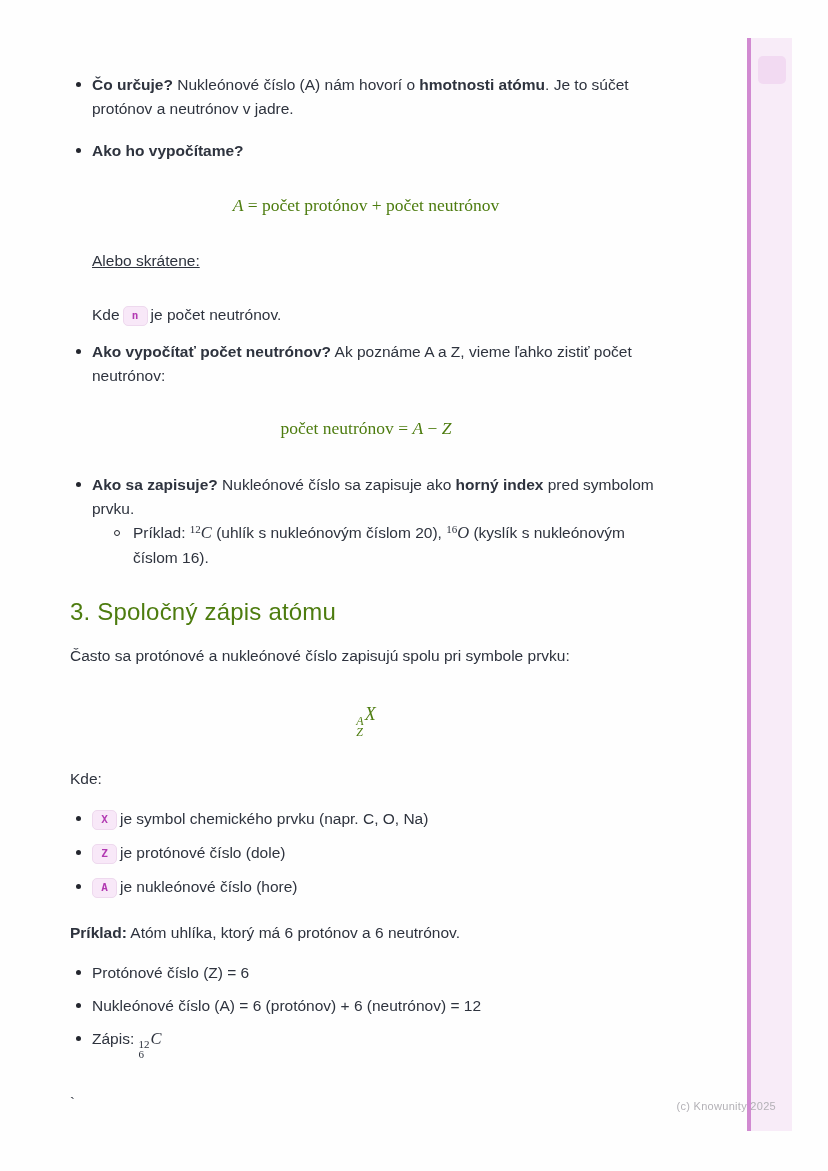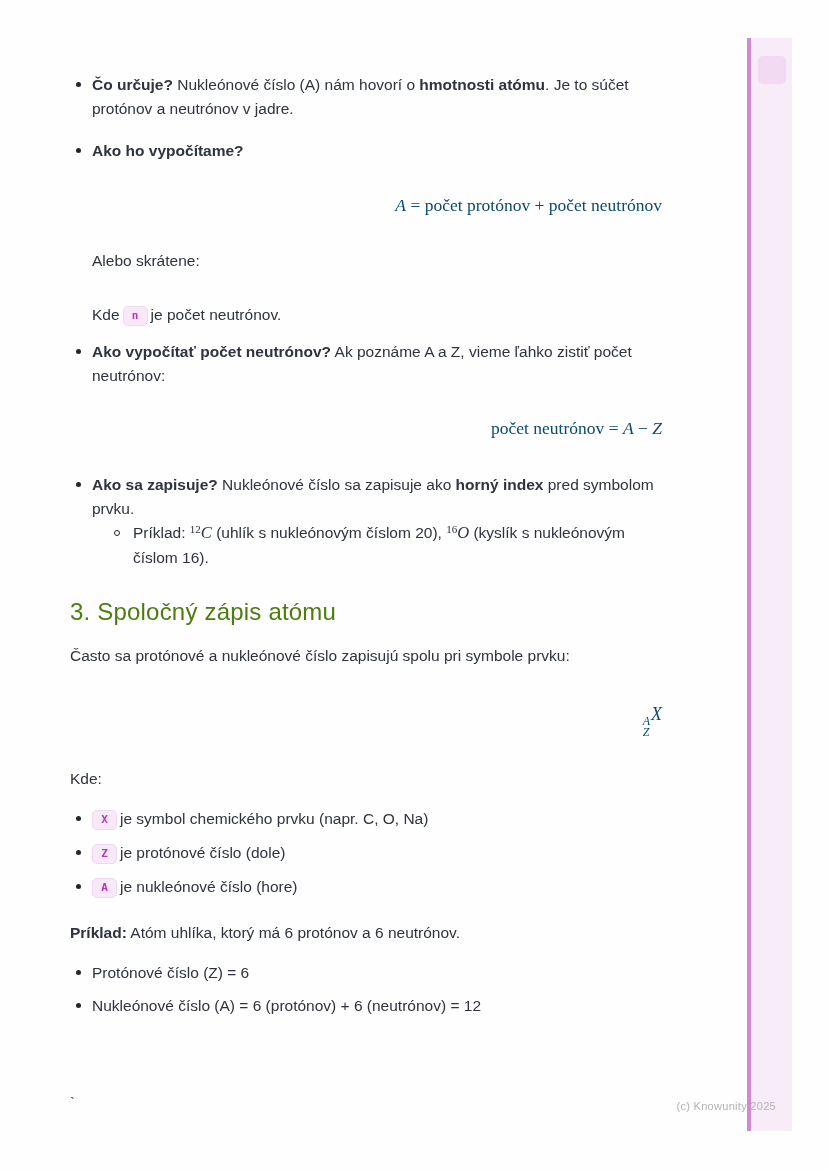--- a/index.html
+++ b/index.html
@@ -36,24 +36,24 @@
     left: 9px; top: 8.5px;
     width: 4px; height: 4px;
     background: transparent;
     border: 1.5px solid #23262e;
   }
 
   .indented { margin-left: 22px; }
 
   
   .formula {
-    text-align: right;
+    text-align: center;
     font-family: "Liberation Serif", serif;
     font-size: 17.5px;
-    color: #0c4a6e;
+    color: #4d7c0f;
     line-height: 24px;
   }
   .mvar { font-style: italic; }
   .math { font-family: "Liberation Serif", serif; font-size: 16.5px; }
   .msup { font-size: 11px; position: relative; top: -5px; }
   .stack {
     display: inline-flex; flex-direction: column;
     align-items: flex-start;
     font-size: 11px; line-height: 10px;
     vertical-align: -4px;
@@ -128,21 +128,21 @@
 
   <div class="li" style="margin-top:18px;">
     <span class="marker"></span>
     <b>Ako ho vypočítame?</b>
   </div>
 
   <div class="formula" style="margin-top:30px;">
     <span class="mvar">A</span><span> = počet protónov + počet neutrónov</span>
   </div>
 
-  <div class="indented" style="margin-top:32px;">
+  <div class="indented" style="margin-top:32px;text-decoration:underline;">
     <span>Alebo skrátene:</span>
   </div>
 
 
   <div class="indented" style="margin-top:30px;">
     <span>Kde</span><span class="badge">n</span><span>je počet neutrónov.</span>
   </div>
 
   <div class="li" style="margin-top:13px;">
     <span class="marker"></span>
@@ -202,18 +202,25 @@
 
   <div style="margin-top:16px;">
     <div class="li">
       <span class="marker"></span>
       <span>Protónové číslo (Z) = 6</span>
     </div>
     <div class="li" style="margin-top:9px;">
       <span class="marker"></span>
       <span>Nukleónové číslo (A) = 6 (protónov) + 6 (neutrónov) = 12</span>
     </div>
+    <div class="li" style="margin-top:9px;">
+      <span class="marker"></span>
+      <span>Zápis: </span><span class="math"><span class="stack">
+            <span>12</span>
+            <span>6</span>
+          </span><span class="mvar">C</span></span>
+    </div>
   </div>
 
 </div>
 
 <div class="stray">`</div>
 <div class="footer">(c) Knowunity 2025</div>
 
 </body></html>

